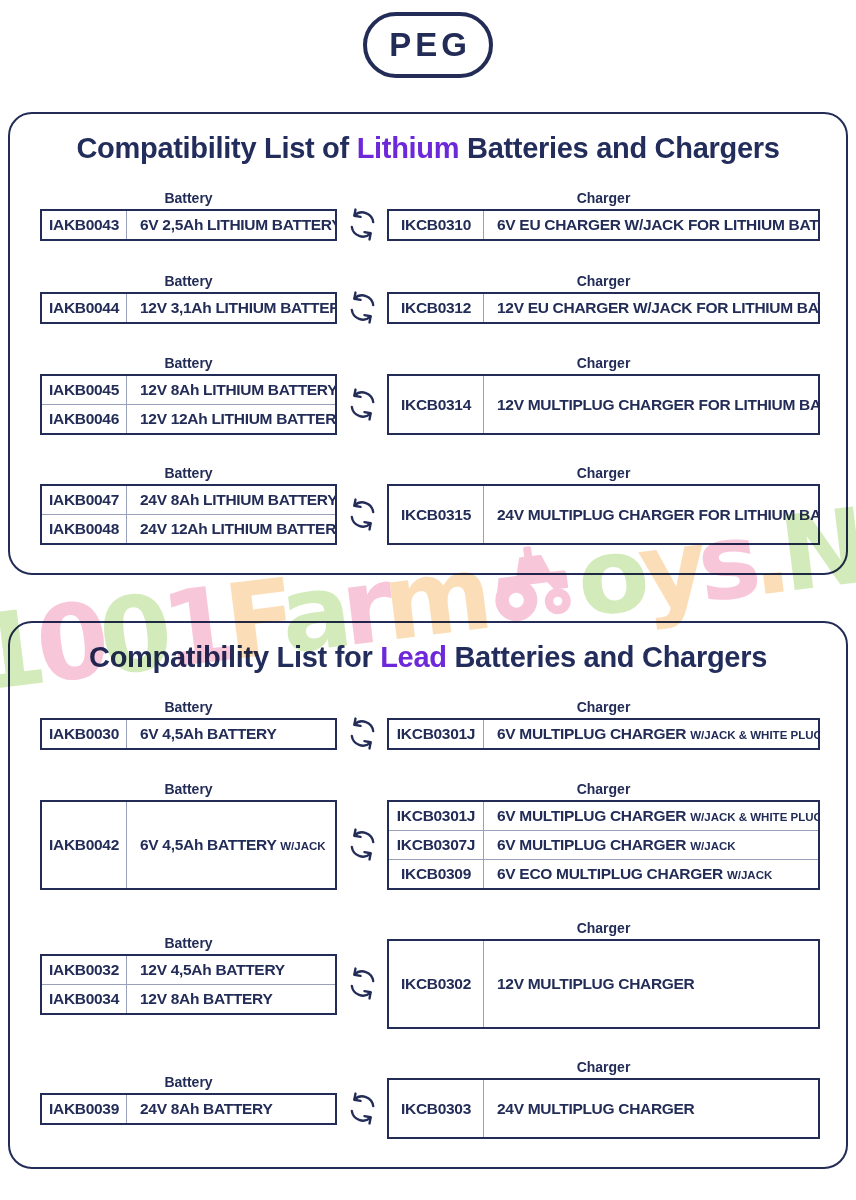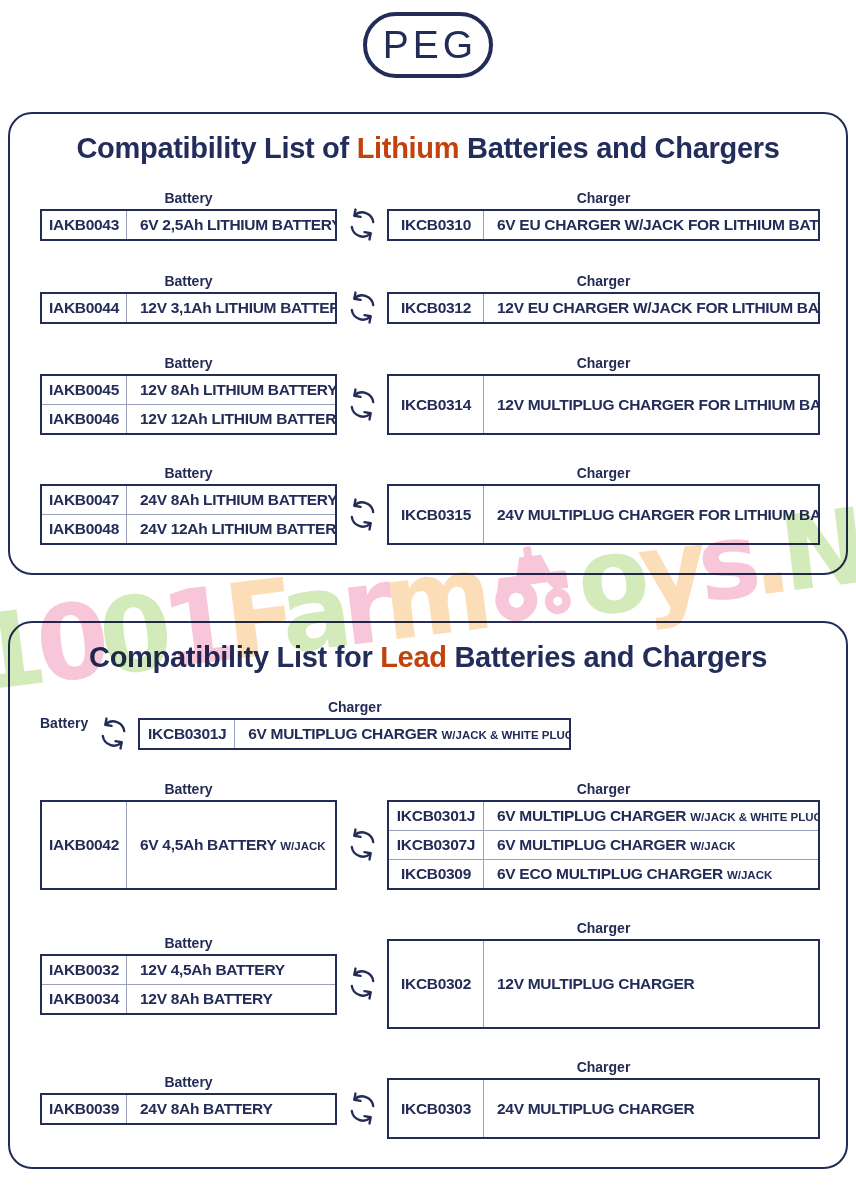--- a/index.html
+++ b/index.html
@@ -13,41 +13,41 @@
   }
   
   .logo-pill{
     width:122px;height:58px;
     margin:12px auto 0 auto;
     border:4px solid #222c57;
     border-radius:36px;
     display:flex;align-items:center;justify-content:center;
   }
   .logo-pill span{
-    font-size:39px;font-weight:normal;letter-spacing:4px;
+    font-size:33px;font-weight:bold;letter-spacing:4px;
     padding-left:4px; 
   }
   
   .section{
     position:relative;
     margin:34px 8px 0 8px;
     border:2px solid #222c57;
     border-radius:24px;
     padding:18px 28px 22px 28px;
     background:transparent;
   }
   .section + .section{margin-top:46px;}
   .sec-title{
     margin:0 0 24px 0;
     text-align:center;
     font-size:29px;font-weight:bold;
     letter-spacing:-0.3px;
     color:#232d5b;
   }
-  .sec-title .accent{color:#c2410c;}
+  .sec-title .accent{color:#6d28d9;}
   
   .pair{
     display:flex;align-items:center;
     margin:0 2px 30px 2px;
   }
   .pair:last-child{margin-bottom:6px;}
   .col{display:flex;flex-direction:column;}
   .tbl-label{
     text-align:center;
     font-size:14px;font-weight:bold;
@@ -260,20 +260,28 @@
       </div>
     </div>
   </div>
 
   <div class="section">
     <h1 class="sec-title"><span>Compatibility List for </span><span class="accent">Lead</span><span> Batteries and Chargers</span></h1>
 
     <div class="pair">
       <div class="col">
         <div class="tbl-label">Battery</div>
+        <table class="tbl tbl-bat">
+          <tbody>
+              <tr>
+            <td class="code">IAKB0030</td>
+            <td class="desc"><span>6V 4,5Ah BATTERY</span></td>
+          </tr>
+        </tbody>
+          </table>
       </div>
       <div class="sync">
         <svg viewBox="0 0 36 36" width="35" height="35" fill="none" stroke="#222c57" stroke-width="2.4" stroke-linecap="round" stroke-linejoin="round">
           <path d="M29 15.5 A11.5 11.5 0 0 0 9.8 8.6"></path>
             <path d="M10.8 2.6 L9.6 9 L16 10.2"></path>
           <path d="M7 20.5 A11.5 11.5 0 0 0 26.2 27.4"></path>
             <path d="M25.2 33.4 L26.4 27 L20 25.8"></path>
         </svg>
       </div>
       <div class="col">

